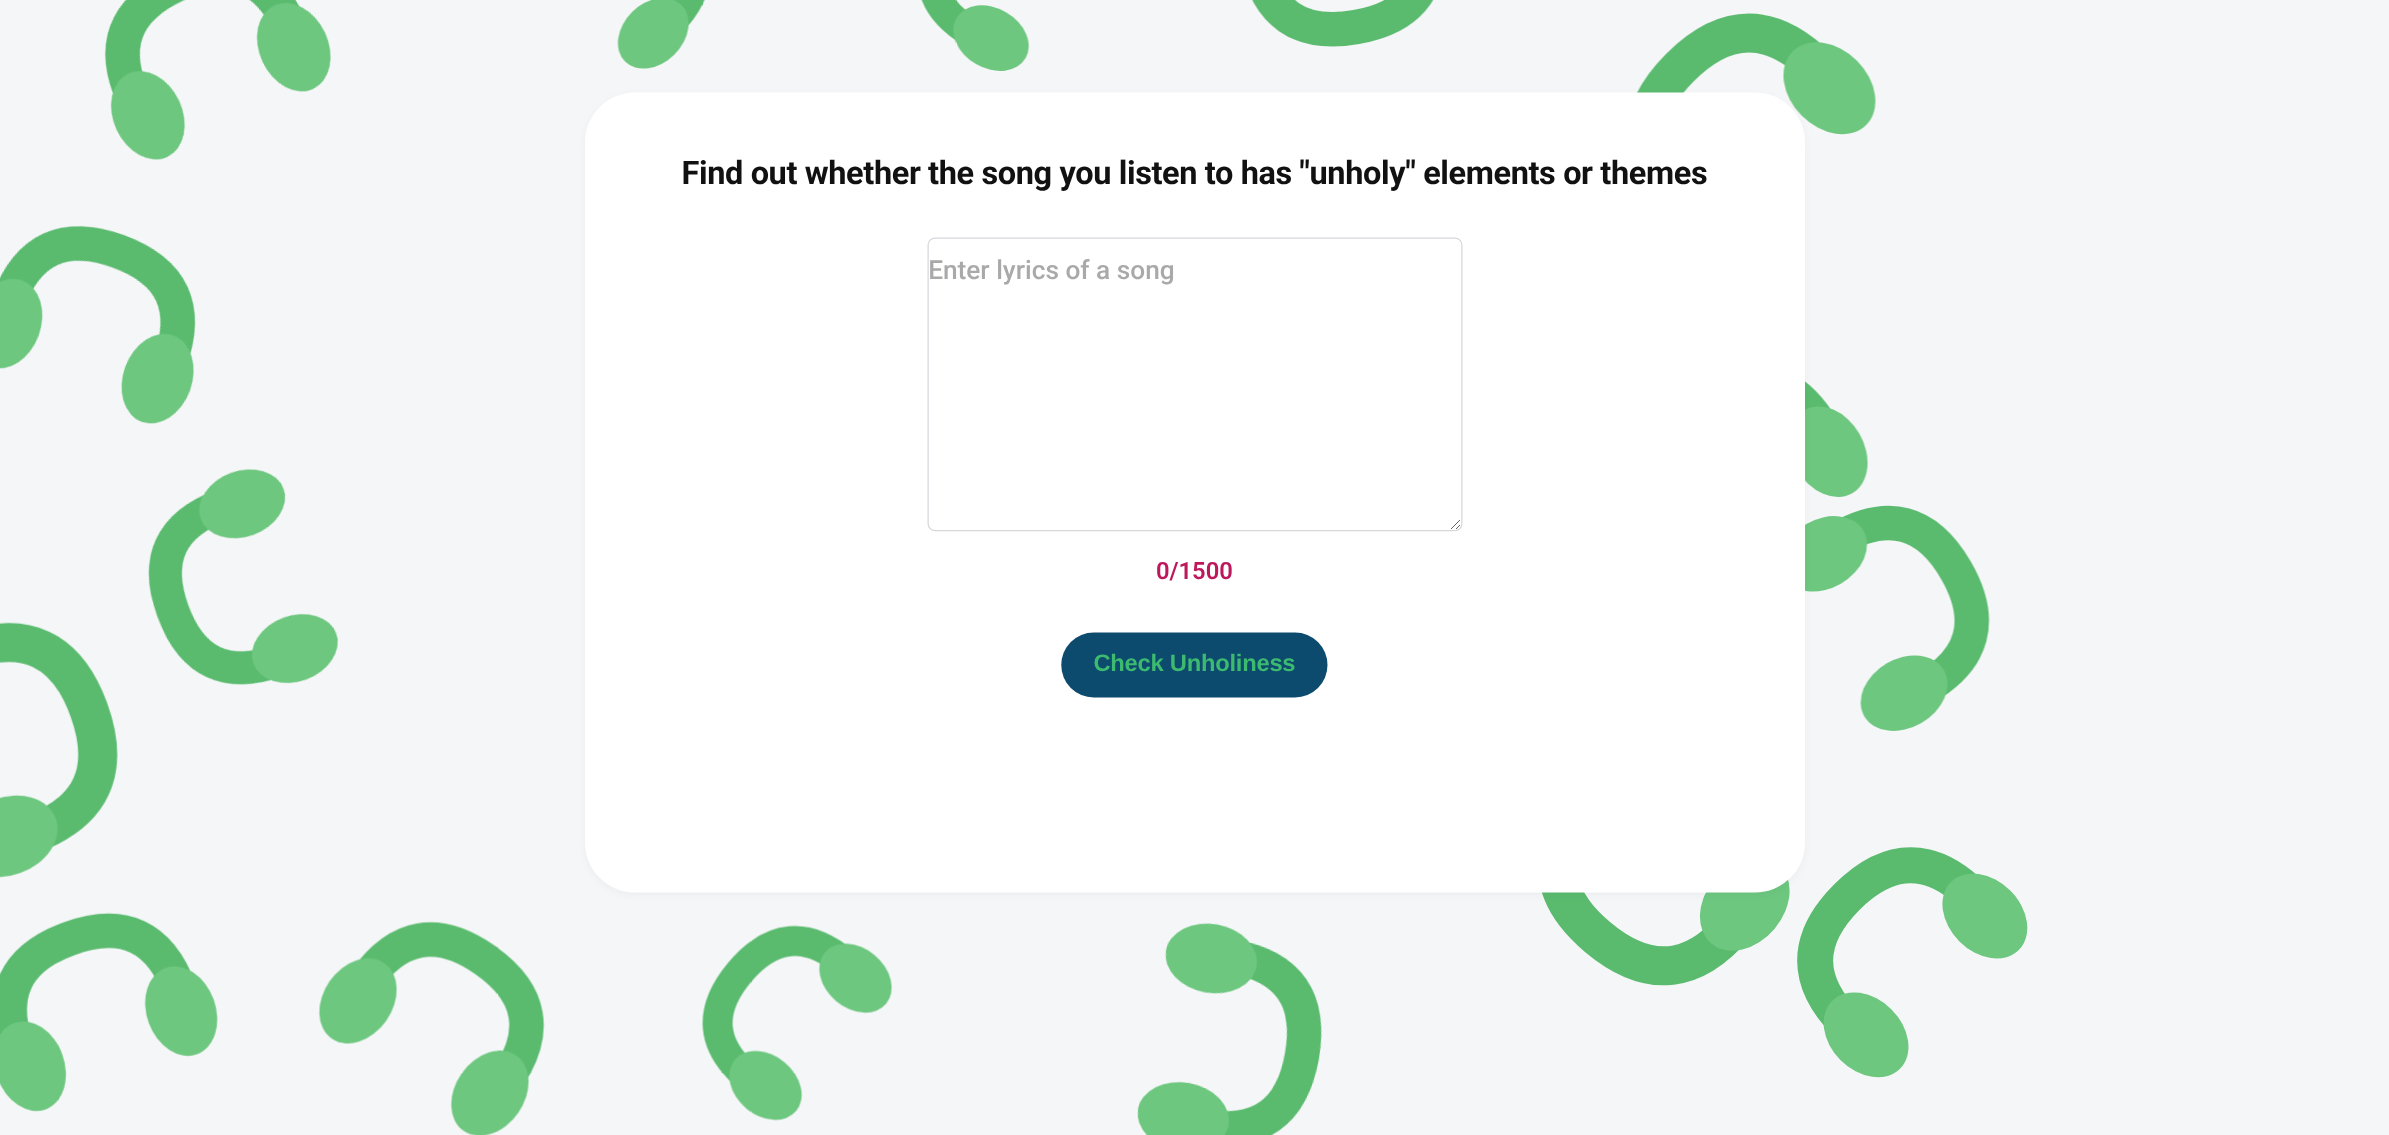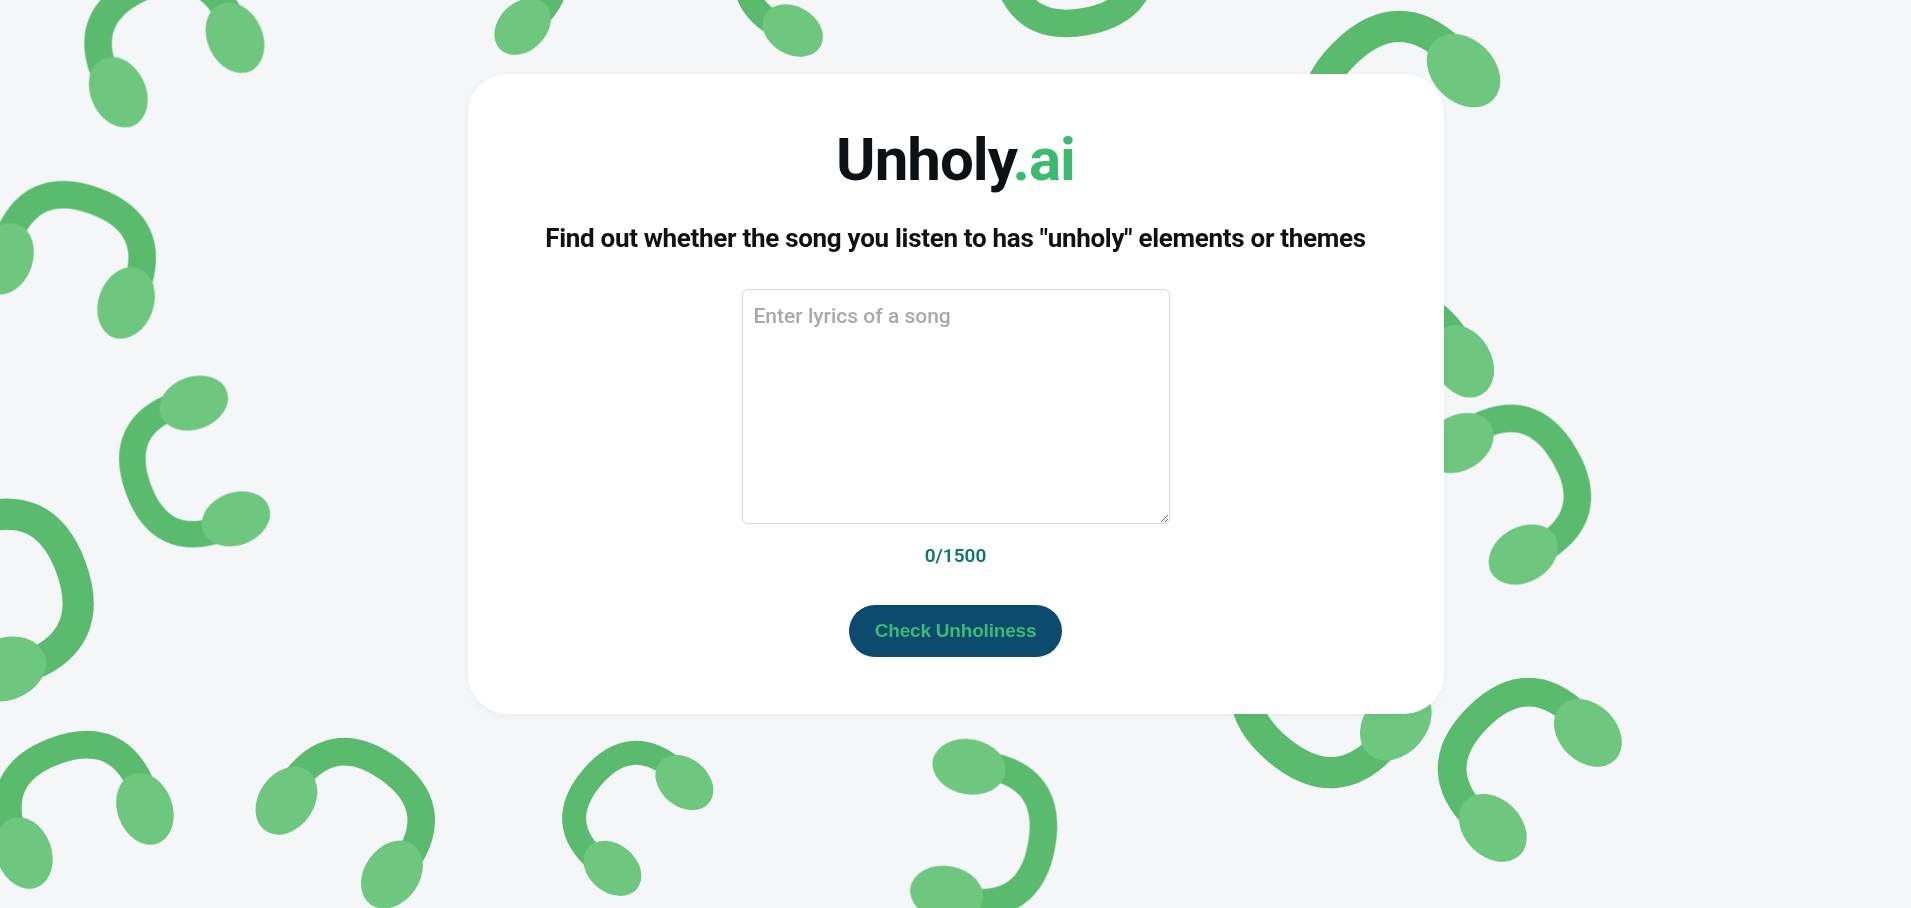--- a/index.html
+++ b/index.html
@@ -83,38 +83,38 @@
       flex-direction: column;
       align-items: center;
       width: 100%;
     }
 
     .lyrics-textarea {
       width: 428px;
       height: 235px;
       border: 1px solid #d6d8db;
       border-radius: 6px;
-      padding: 14px 11px;
+      padding: 14px 0;
       font-size: 21px;
       font-family: inherit;
       color: #111111;
       resize: both;
       outline: none;
     }
 
     .lyrics-textarea::placeholder {
       color: #a9a9a9;
       font-weight: 500;
     }
 
     .char-counter {
       margin-top: 20px;
       font-size: 19px;
       font-weight: 600;
-      color: #0f766e;
+      color: #be185d;
     }
 
     .check-button {
       margin-top: 38px;
       background: #0c4a6e;
       color: #3cba70;
       border: none;
       border-radius: 26px;
       padding: 15px 26px;
       font-size: 19px;
@@ -237,23 +237,20 @@
     <svg viewBox="0 0 100 100">
       <path d="M 20 55 Q 20 25 50 25 Q 80 25 80 55" fill="none" stroke="#5abb6f" stroke-width="12" stroke-linecap="round"></path>
       <ellipse cx="22" cy="62" rx="12" ry="16" fill="#6dc77f"></ellipse>
       <ellipse cx="78" cy="62" rx="12" ry="16" fill="#6dc77f"></ellipse>
     </svg>
   </div>
 </div>
 
 <div class="container">
   <div class="card">
-    <h1 class="title">
-      <span>Unholy</span><span class="title-accent">.ai</span>
-    </h1>
     <p class="subtitle">Find out whether the song you listen to has "unholy" elements or themes</p>
 
     <div class="textarea-wrapper">
       <textarea class="lyrics-textarea" placeholder="Enter lyrics of a song" style=""></textarea>
       <div class="char-counter">0/1500</div>
       <button class="check-button">Check Unholiness</button>
     </div>
   </div>
 </div>
 

